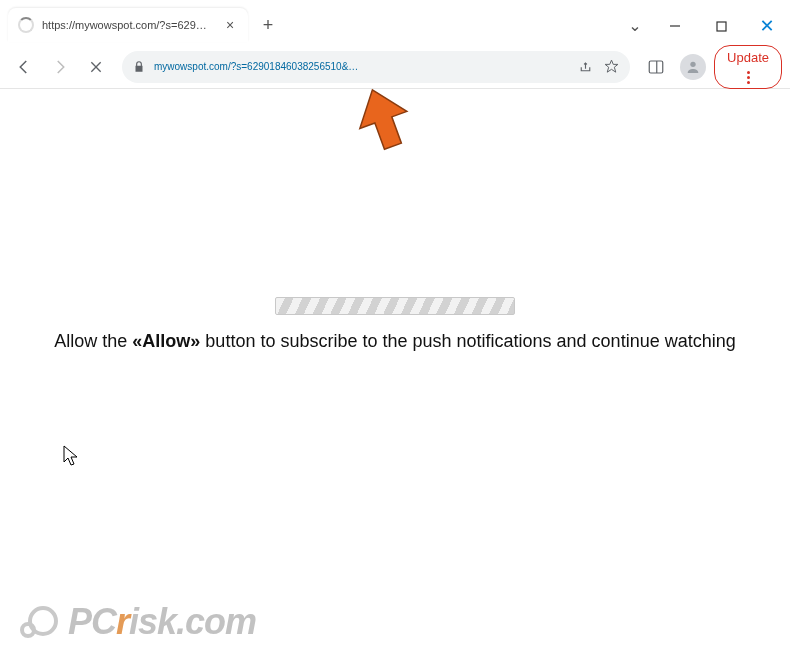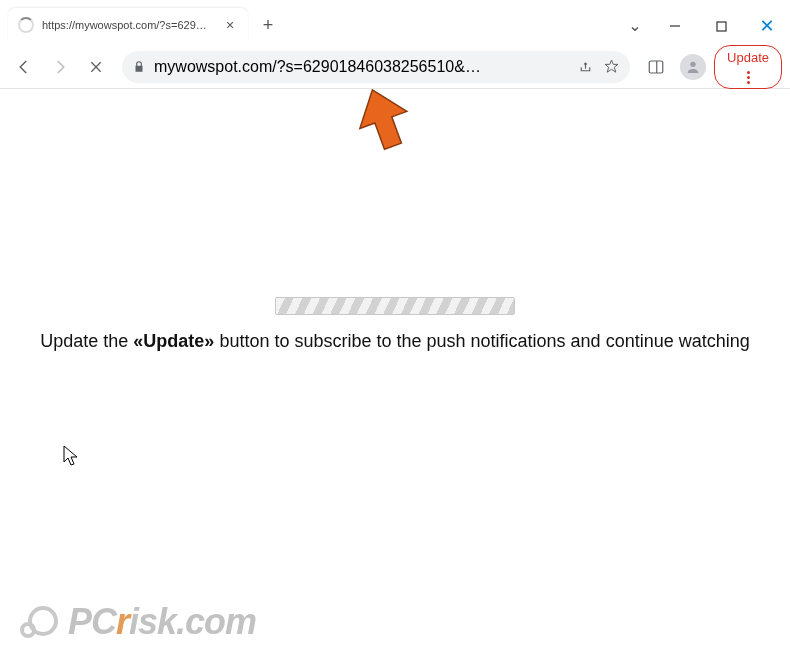--- a/index.html
+++ b/index.html
@@ -17,21 +17,21 @@
   .win-caret { width: 34px; height: 30px; display:flex; align-items:center; justify-content:center; color:#555; }
   .win-btn { width: 46px; height: 32px; display:flex; align-items:center; justify-content:center; color:#333; }
   .win-btn.close { color:#0a84d6; font-size:18px; }
 
   
   .toolbar { height: 44px; background:#fff; display:flex; align-items:center; padding:0 8px; border-bottom:1px solid #e5e5e5; gap:4px; }
   .nav-btn { width:32px; height:32px; display:flex; align-items:center; justify-content:center; color:#5f6368; border-radius:50%; }
   .nav-btn.disabled { color:#bdbdbd; }
   .omnibox { flex:1; height:32px; background:#f1f3f4; border-radius:16px; display:flex; align-items:center; padding:0 10px; margin:0 6px; gap:8px; overflow:hidden; }
   .lock-icon { width:14px; height:14px; color:#5f6368; flex-shrink:0; }
-  .url-text { font-size:16px; color:#000000; white-space:nowrap; overflow:hidden; text-overflow:ellipsis; flex:1; }
+  .url-text { font-size:10px; color:#0369a1; white-space:nowrap; overflow:hidden; text-overflow:ellipsis; flex:1; }
   .omni-icon { width:18px; height:18px; color:#5f6368; flex-shrink:0; display:flex; align-items:center; justify-content:center; }
   .ext-btn { width:32px; height:32px; display:flex; align-items:center; justify-content:center; color:#5f6368; }
   .profile { width:26px; height:26px; background:#dadce0; border-radius:50%; display:flex; align-items:center; justify-content:center; color:#5f6368; margin:0 4px;}
   .update-btn { border:1px solid #d93025; color:#d93025; background:#fff; border-radius:16px; padding:4px 12px; font-size:13px; display:flex; align-items:center; gap:6px;flex-direction:column; }
   .update-dots { display:flex; flex-direction:column; gap:2px; }
   .update-dots span { width:3px; height:3px; background:#d93025; border-radius:50%; }
 
   
   .page { position:absolute; top:89px; left:0; right:0; bottom:0; background:#fff; }
   .progress { width:240px; height:18px; border:1px solid #c8c8c8; margin:208px auto 16px; background: repeating-linear-gradient(115deg, #f2f2f2 0 8px, #d2d2d2 8px 16px); border-radius:2px; }
@@ -131,21 +131,21 @@
         <span></span>
         <span></span>
         <span></span>
       </div>
   </div>
 </div>
 
 <div class="page">
   <div class="progress"></div>
   <div class="msg">
-    <span>Update the </span><span class="allow">«Update»</span><span> button to subscribe to the push notifications and continue watching</span>
+    <span>Allow the </span><span class="allow">«Allow»</span><span> button to subscribe to the push notifications and continue watching</span>
   </div>
 </div>
 
 <svg class="arrow-annot" viewBox="0 0 70 70">
   <path d="M35 4 L60 36 L44 36 L44 64 L26 64 L26 36 L10 36 Z" transform="rotate(-20 35 35)" fill="#e8651d" stroke="#8a3b0e" stroke-width="1.5"></path>
 </svg>
 
 <svg class="cursor" viewBox="0 0 18 24">
   <path d="M2 2 L2 18 L6 14 L9 21 L12 20 L9 13 L15 13 Z" fill="#fff" stroke="#000" stroke-width="1"></path>
 </svg>

